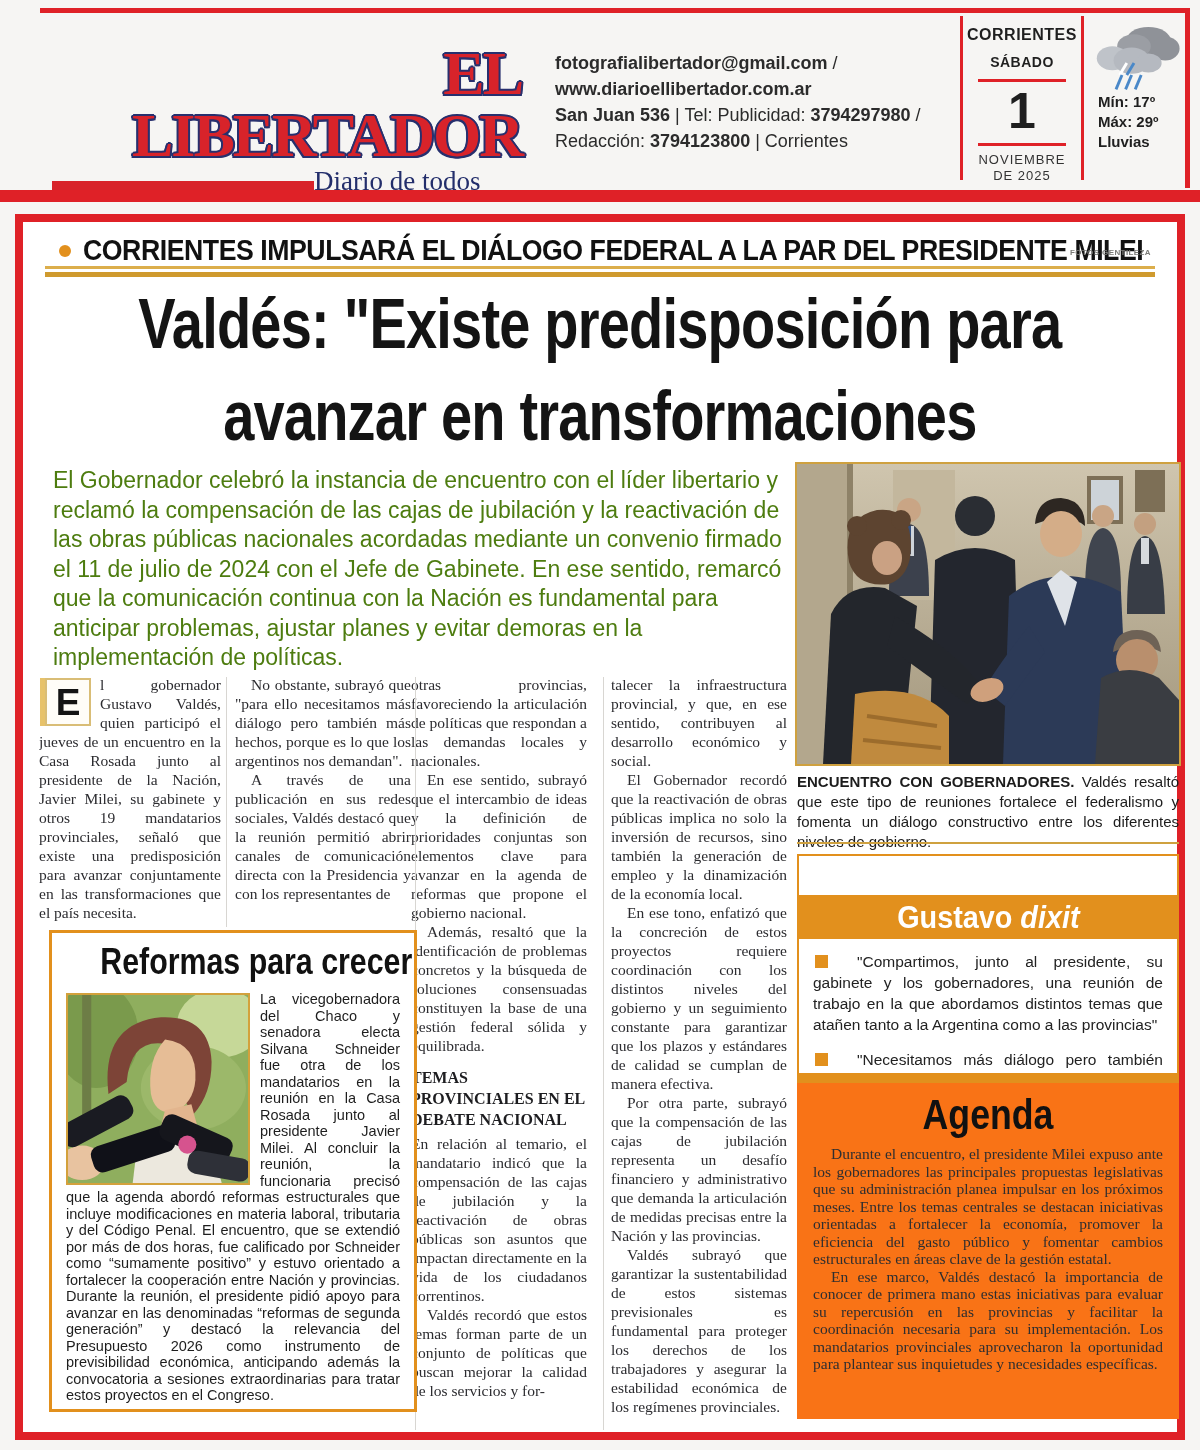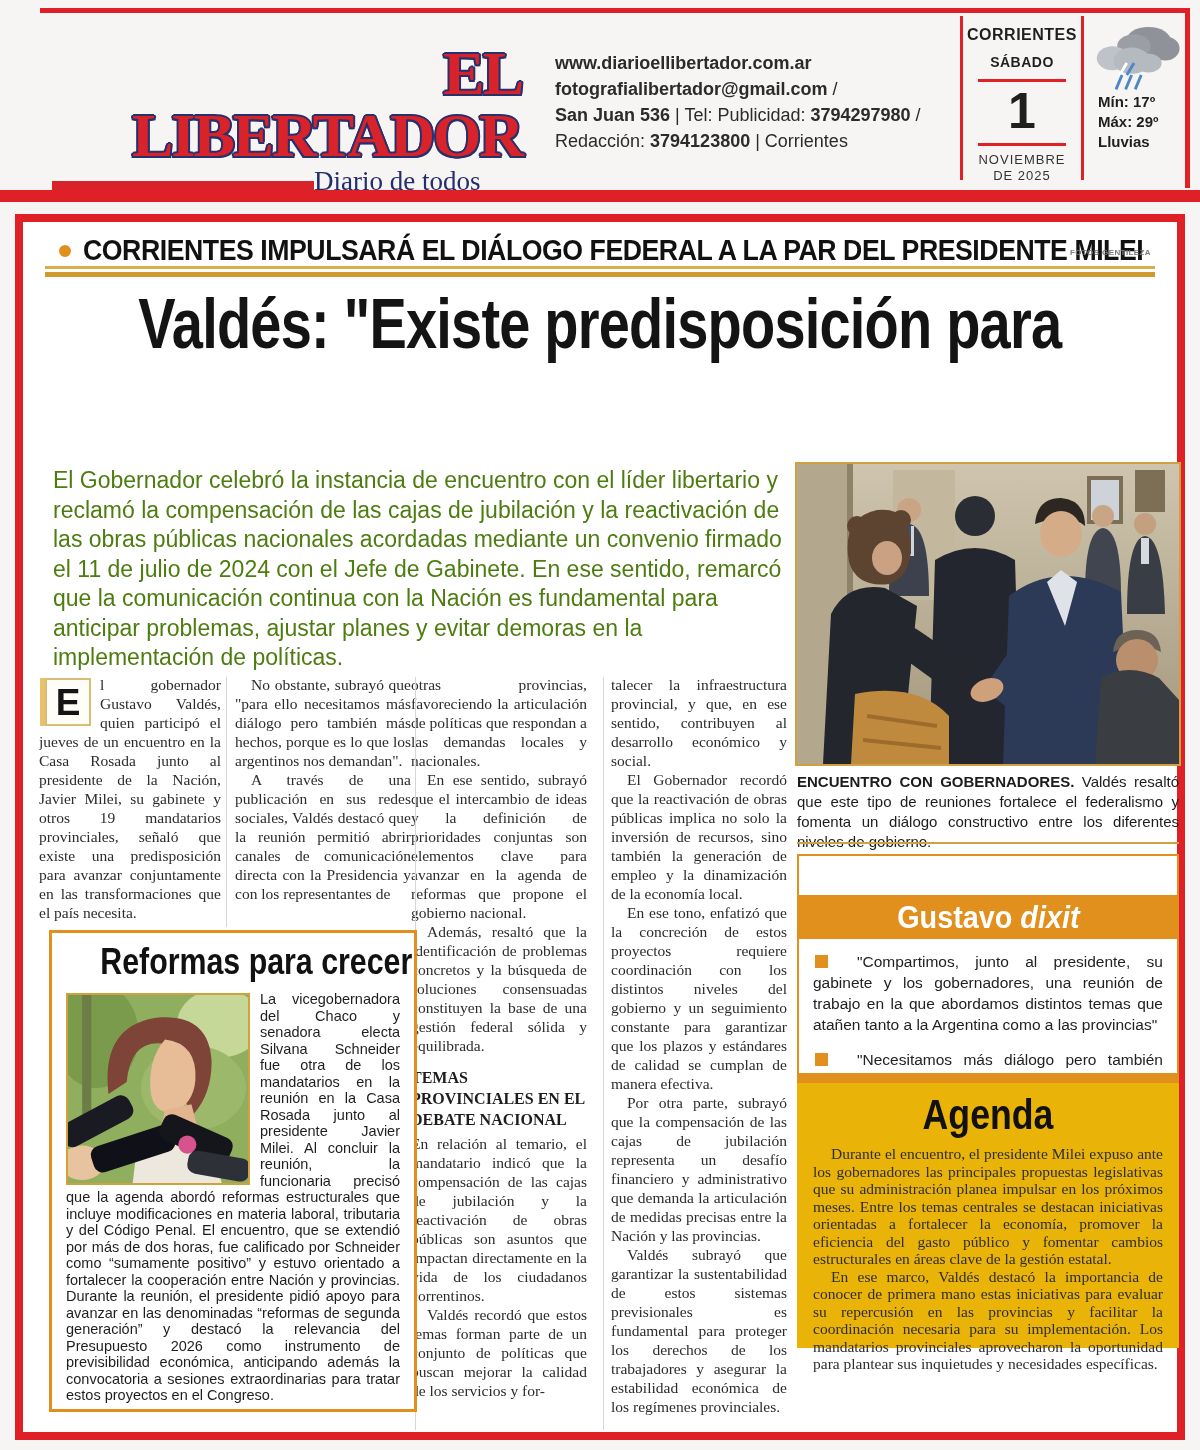--- a/index.html
+++ b/index.html
@@ -61,21 +61,21 @@
   .dixit{left:774px;top:632px;width:382px;border:2px solid #e2901d;background:#fff;box-sizing:border-box;}
   .dixit-head{background:#e2901d;height:44px;display:flex;align-items:center;justify-content:center;margin-top:39px;}
   .dixit-head .t{color:#fff;font-weight:700;font-size:32px;transform:scaleX(.9);white-space:nowrap;}
   .dixit-head .t i{font-style:italic;}
   .dixit-body{padding:12px 14px 10px;}
   .dixit-body p{position:relative;margin:0 0 14px;font-size:15.5px;line-height:21px;color:#222;
     text-align:justify;text-indent:44px;}
   .dixit-body p .sq{position:absolute;left:2px;top:4px;width:13px;height:13px;background:#e2901d;text-indent:0;}
 
   
-  .agenda{left:774px;top:851px;width:382px;height:275px;background:#eab308;box-sizing:border-box;}
+  .agenda{left:774px;top:851px;width:382px;height:346px;background:#f97316;box-sizing:border-box;}
   .agenda .bar{height:10px;background:#e2901d;}
   .agenda .atitle{text-align:center;font-weight:700;font-size:42px;color:#111;margin:8px 0 6px;}
   .agenda .atitle span{display:inline-block;transform:scaleX(.85);}
   .agenda .abody{padding:0 16px;}
   .agenda .abody p{margin:0;font-family:"Liberation Serif",serif;font-size:15.5px;line-height:17.5px;
     color:#2e2e30;text-align:justify;text-indent:18px;}
 
   
   .col{font-family:"Liberation Serif",serif;font-size:15.5px;line-height:19px;color:#2c2c30;
     text-align:justify;overflow:hidden;}
@@ -113,22 +113,22 @@
   <div class="abs right-rule"></div>
 
   <div class="abs masthead">
     <div class="masthead-title">EL LIBERTADOR</div>
     <div>
       <span class="masthead-bar"></span><span class="masthead-tag">Diario de todos</span>
     </div>
   </div>
 
   <div class="abs contact">
+    <div><b>fotografialibertador@gmail.com</b><span> /</span></div>
     <div><b>www.diarioellibertador.com.ar</b></div>
-    <div><b>fotografialibertador@gmail.com</b><span> /</span></div>
     <div><b>San Juan 536</b><span> | Tel: Publicidad: </span><b>3794297980</b><span> /</span></div>
     <div><span>Redacción: </span><b>3794123800</b><span> | Corrientes</span></div>
   </div>
 
   <div class="abs datebox">
     <div class="city">CORRIENTES</div>
     <div class="wd">SÁBADO</div>
     <hr>
     <div class="num">1</div>
     <hr>
@@ -166,20 +166,21 @@
         <span class="ktext">CORRIENTES IMPULSARÁ EL DIÁLOGO FEDERAL A LA PAR DEL PRESIDENTE MILEI</span>
       </div>
       <div class="abs credit">FOTOS GENTILEZA</div>
       <div class="abs goldrules">
         <div class="g1"></div>
           <div class="g2"></div>
       </div>
 
       <div class="abs headline">
         <div><span>Valdés: "Existe predisposición para</span></div>
+        <div><span>avanzar en transformaciones</span></div>
       </div>
 
       <div class="abs lede">El Gobernador celebró la instancia de encuentro con el líder libertario y reclamó la compensación de las cajas de jubilación y la reactivación de las obras públicas nacionales acordadas mediante un convenio firmado el 11 de julio de 2024 con el Jefe de Gabinete. En ese sentido, remarcó que la comunicación continua con la Nación es fundamental para anticipar problemas, ajustar planes y evitar demoras en la implementación de políticas.</div>
 
       <div class="abs photo1">
         <svg width="382" height="300" viewBox="0 0 382 300" preserveAspectRatio="none">
           <defs>
             <linearGradient id="wall" x1="0" y1="0" x2="0" y2="1">
               <stop offset="0" stop-color="#cfc5ae"></stop>
                 <stop offset="1" stop-color="#a2967c"></stop>

